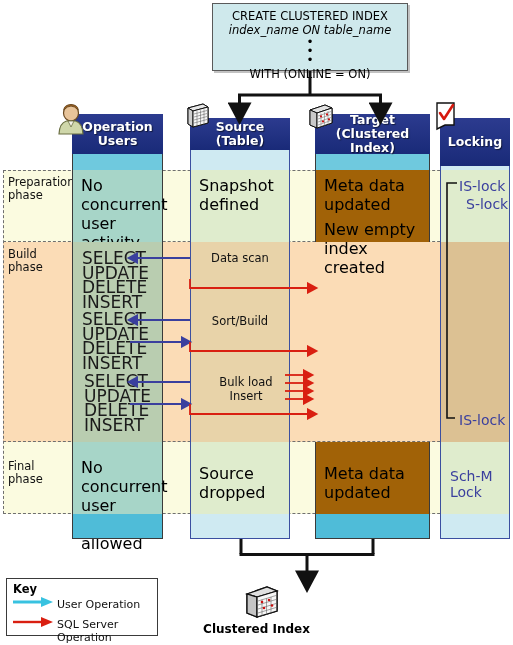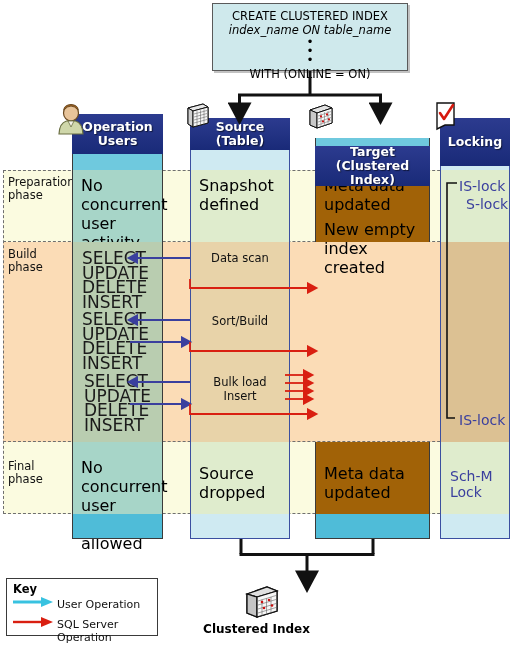--- a/index.html
+++ b/index.html
@@ -207,35 +207,35 @@
     <div>DELETE</div>
     <div>INSERT</div>
   </div>
 
   <div class="mid-label" style="left:190px;top:251px;width:100px;">
     <div>Data scan</div>
   </div>
   <div class="mid-label" style="left:190px;top:314px;width:100px;">
     <div>Sort/Build</div>
   </div>
-  <div class="mid-label" style="left:190px;top:375px;width:100px;">
+  <div class="mid-label" style="left:190px;top:375px;width:112px;">
     <div>Bulk load</div>
     <div>Insert</div>
   </div>
 
   <div class="col-head" style="left:72px;top:114px;width:91px;">
     <div>
       <div>Operation</div>
       <div>Users</div>
     </div>
   </div>
   <div class="col-head" style="left:190px;top:118px;width:100px;height:32px;">
     <div>Source (Table)</div>
   </div>
-  <div class="col-head" style="left:315px;top:114px;width:115px;margin-top:32px;">
+  <div class="col-head" style="left:315px;top:114px;width:115px;">
     <div>
       <div>Target</div>
       <div>(Clustered Index)</div>
     </div>
   </div>
   <div class="col-head" style="left:440px;top:118px;width:70px;height:48px;">
     <div>Locking</div>
   </div>
 
   <div class="icon-abs" style="left:56px;top:103px;">

